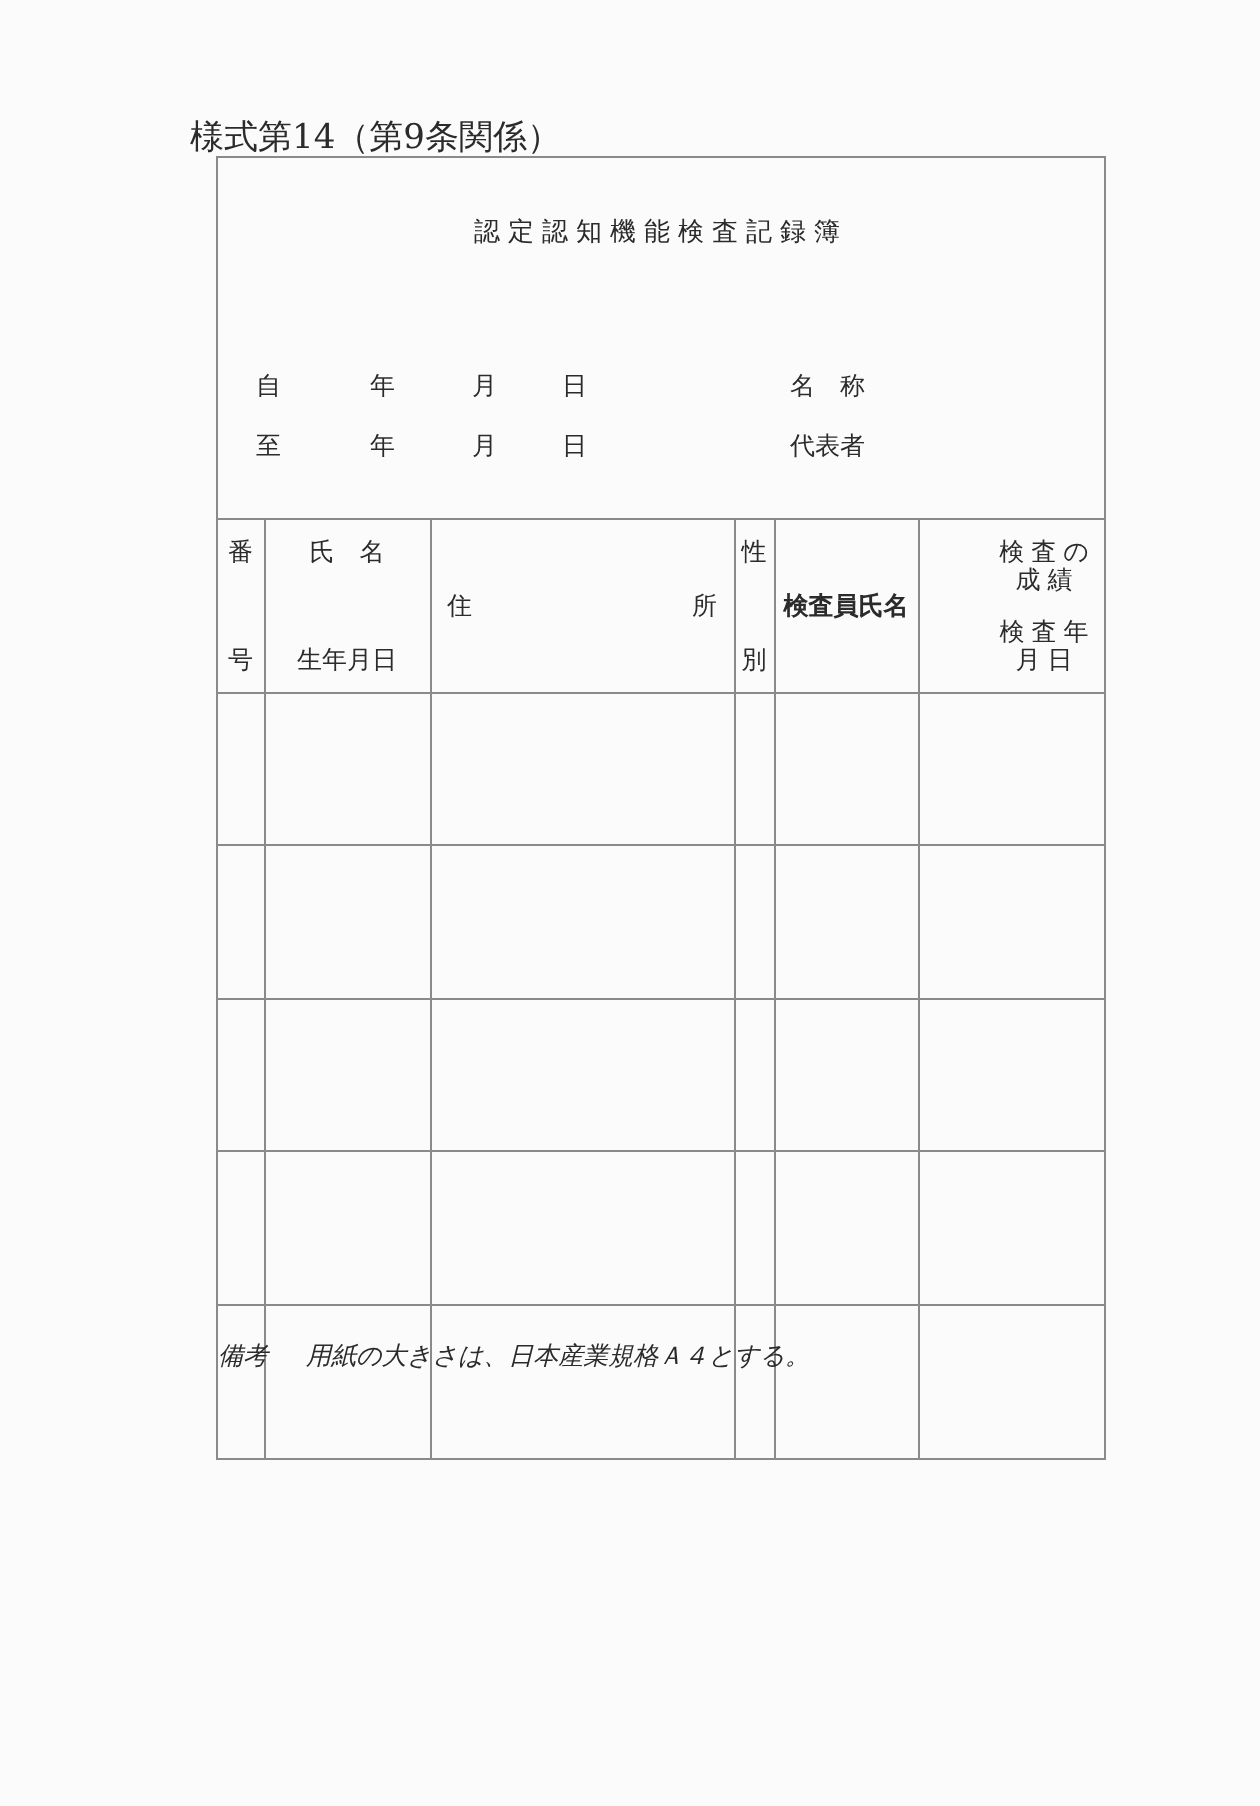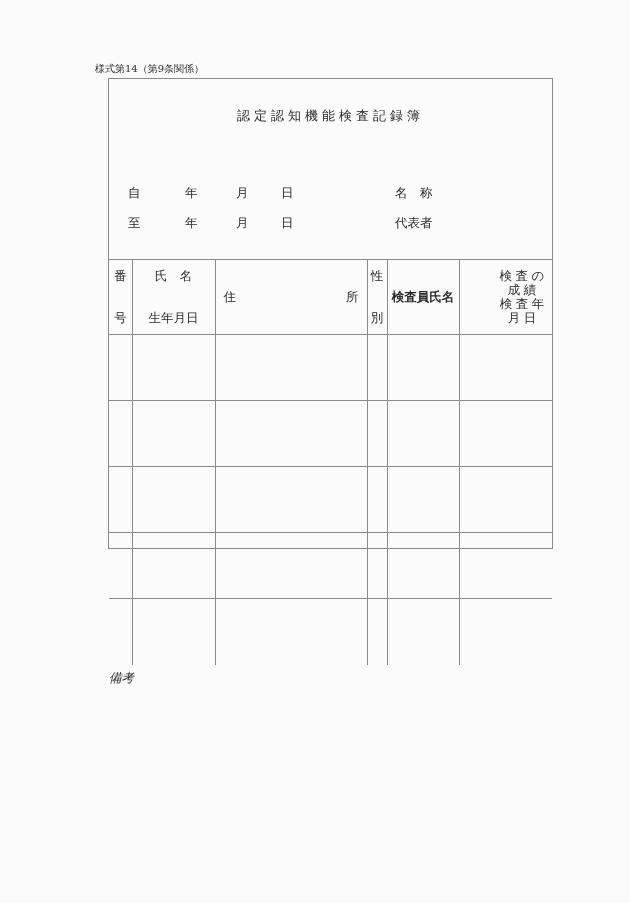--- a/index.html
+++ b/index.html
@@ -7,26 +7,26 @@
   body {
     width:630px; height:903px;
     background:#fbfbfb;
     font-family:"DejaVu Serif","Liberation Serif",serif;
     color:#2b2b2b;
   }
   .page { position:relative; width:630px; height:903px; overflow:hidden; }
 
   .form-label {
     position:absolute; left:95px; top:61px;
-    font-size:10px; line-height:16px; white-space:nowrap;
+    font-size:17px; line-height:16px; white-space:nowrap;
   }
 
   .box {
     position:absolute; left:108px; top:78px;
-    width:445px; height:471px;
+    width:445px; height:652px;
     border:1px solid #8a8a8a;
   }
 
   .doc-title {
     position:absolute; left:0; right:0; top:28px;
     text-align:center; font-size:13px; letter-spacing:4px;
     white-space:nowrap;
   }
 
   .prow { position:absolute; left:0; right:0; height:15px; font-size:12.5px; line-height:15px; }
@@ -185,15 +185,16 @@
               <td></td>
               <td></td>
             </tr>
           </tbody>
       </table>
     </div>
   </div>
 
   <div class="note">
     <span class="note-label">備考</span>
+    <span class="note-text">用紙の大きさは、日本産業規格Ａ４とする。</span>
   </div>
 
 </div>
 
 </body></html>

